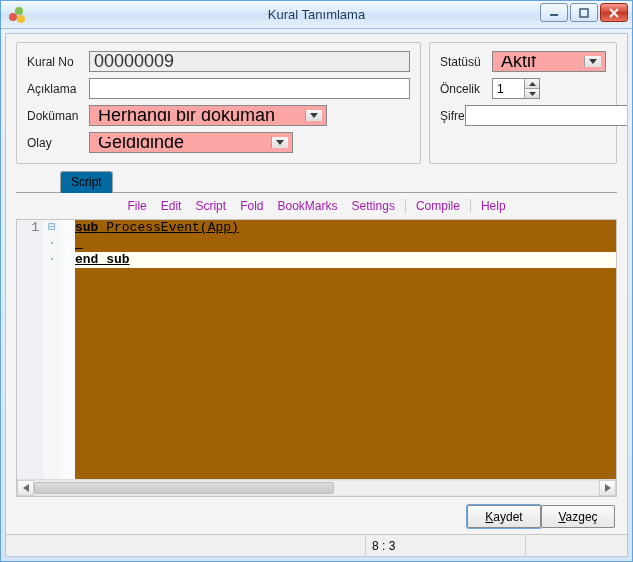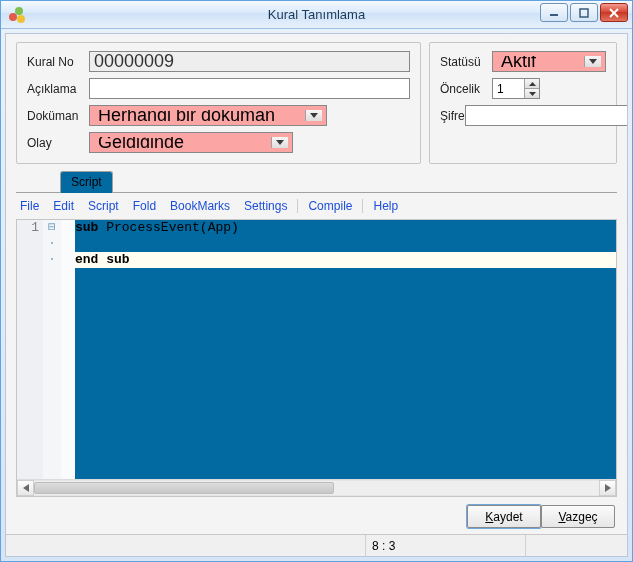--- a/index.html
+++ b/index.html
@@ -121,39 +121,40 @@
   }
   .tab {
     border: 1px solid #a0a0a0; border-bottom: none; background: #f4f4f4;
     padding: 3px 10px 4px 10px; border-radius: 3px 3px 0 0;
     position: relative; top: 1px; z-index: 2; margin-right: 2px;
   }
   .tab.active { background: #0369a1; margin-left: 44px; }
   .tab-under { border-top: 1px solid #a0a0a0; }
 
   .editor-menu {
-    display: flex; gap: 14px; padding: 6px 14px; color: #1d4ed8;
+    display: flex; gap: 14px; padding: 6px 14px; color: #a21caf;
     border-bottom: 0;
+    justify-content: center;
   }
   .editor-menu .sep {
     width: 1px; height: 14px; background: #ccc; align-self: center; margin: 0 -4px;
   }
 
   .editor-wrap {
     margin: 0 10px; flex: 1 1 auto; display: flex; flex-direction: column;
     border: 1px solid #c6c6c6; background: #fff; overflow: hidden;
   }
   .editor-body {
     flex: 1 1 auto; display: flex; overflow: hidden;
     font-family: "Courier New", monospace; font-size: 13px;
   }
   .gutter-ln { width: 26px; background: #eef0f3; color: #808080; text-align: right; padding-right: 4px; }
   .gutter-fold { width: 18px; background: #f4f6f8; color: #7da8c8; text-align: center; }
   .gutter-dot { width: 14px; background: #fafbfc; color: #c0c8d0; text-align: center; }
-  .code-area { flex: 1 1 auto; background: #0369a1; position: relative; }
+  .code-area { flex: 1 1 auto; background: #a16207; position: relative; text-decoration: underline; }
   .code-line { height: 16px; line-height: 16px; white-space: pre; }
   .kw { color: #000; font-weight: bold; }
   .fn { color: #000; }
   .current-line-bg { background: #fffef0; }
   .gline { height: 16px; line-height: 16px; }
 
   .hscroll {
     height: 17px; background: #f0f0f0; border-top: 1px solid #dcdcdc;
     display: flex; align-items: stretch;
   }

